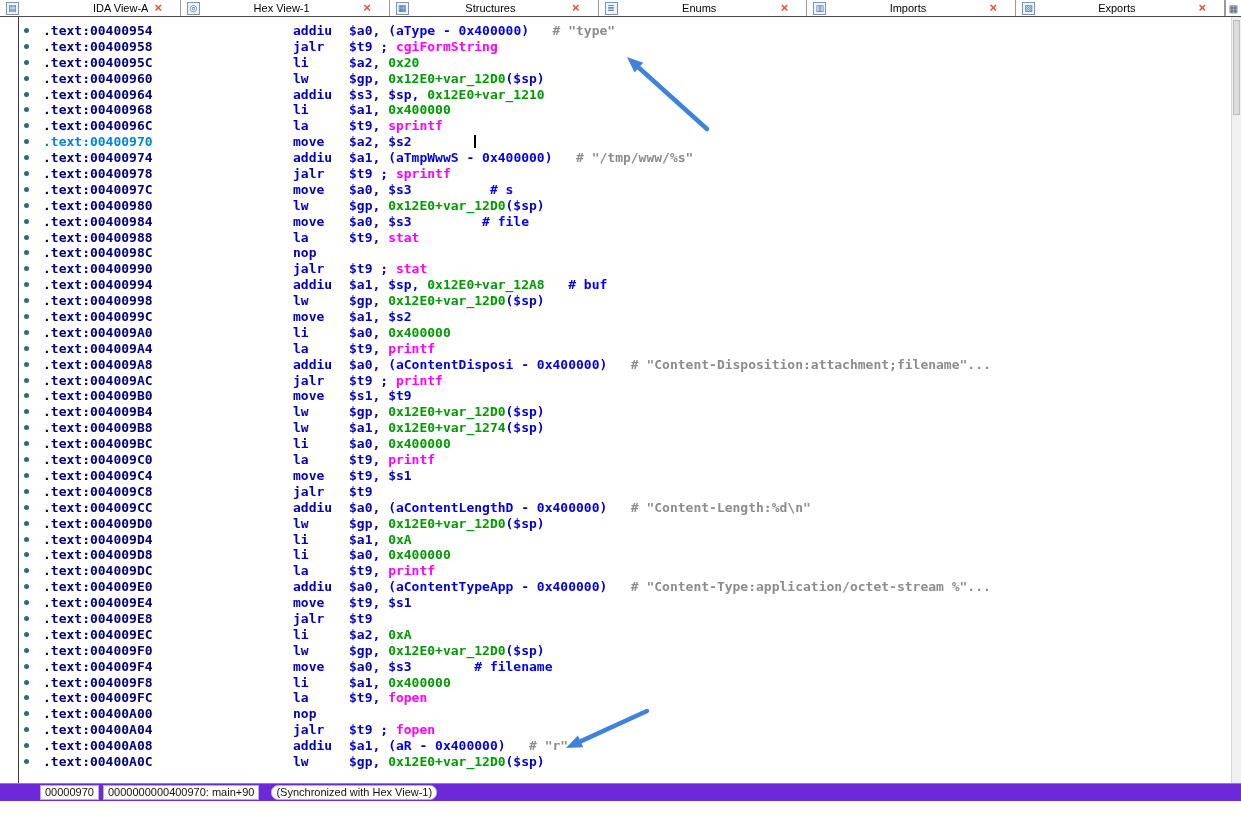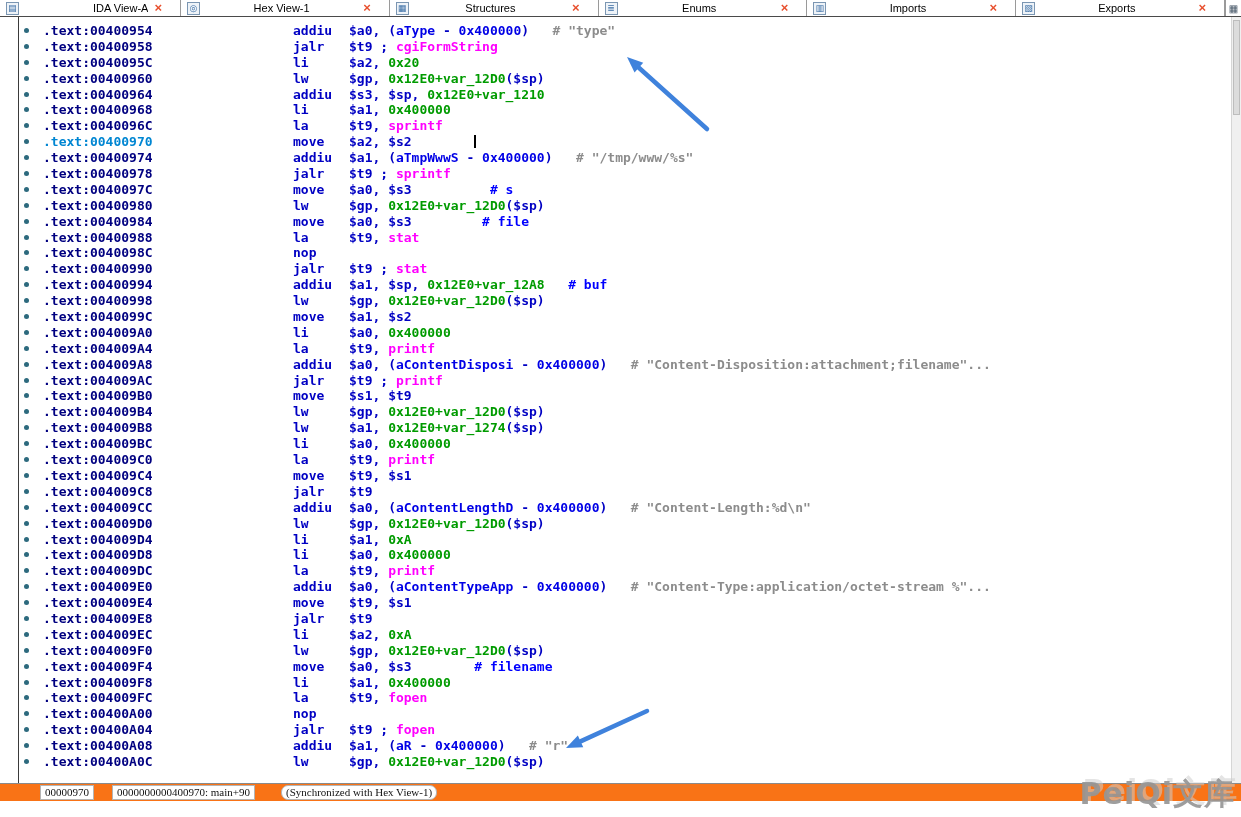--- a/index.html
+++ b/index.html
@@ -36,23 +36,23 @@
   .tok-o{color:var(--offset-name,#0000e6);}
   .tok-g{color:var(--string-comment,#8c8c8c);}
   .tok-b{color:var(--param-comment,#0000ff);}
   .caret{display:inline-block;width:1.5px;height:13px;background:#000;vertical-align:-2px;}
 
   
   .scrollbar{position:absolute;right:0;top:0;width:10px;height:766px;background:#f0f0f0;border-left:1px solid #d6d6d6;}
   .scroll-thumb{position:absolute;left:1px;right:1px;top:3px;height:95px;background:#dcdcdc;border:1px solid #bdbdbd;}
 
   
-  .statusbar{position:absolute;left:0;top:783px;width:1241px;height:18px;background:#f97316;border-top:1px solid #8a8a8a;
-             display:flex;align-items:center;padding-left:40px;gap:18px;
-             font-family:Liberation Serif, serif;font-size:11px;color:#111;}
+  .statusbar{position:absolute;left:0;top:783px;width:1241px;height:18px;background:#6d28d9;border-top:1px solid #8a8a8a;
+             display:flex;align-items:center;padding-left:40px;gap:4px;
+             font-family:Liberation Sans, sans-serif;font-size:11px;color:#111;}
   .sbox{border:1px solid #b4b4b4;height:15px;line-height:13px;padding:0 4px;background:#fff;white-space:nowrap;}
   .sbox.sync{margin-left:8px;border-radius:7px;}
 
   
   .arrows{position:absolute;inset:0;width:1241px;height:817px;pointer-events:none;z-index:20;}
   .watermark{position:absolute;right:6px;bottom:2px;z-index:30;font-family:"DejaVu Sans",sans-serif;
              font-size:30px;font-weight:bold;letter-spacing:1px;color:rgba(150,150,150,0.92);
              text-shadow:3px -3px 0 rgba(205,205,205,0.55);}
 </style>
 </head>
@@ -113,15 +113,14 @@
       <g>
         <line x1="707" y1="129" x2="638.8927063399547" y2="67.7034357059592" stroke="#3f82dc" stroke-width="4.5" stroke-linecap="round"></line>
         <polygon points="627,57 643.2409770955006,62.872023755352615 634.5444355844087,72.53484765656577" fill="#3f82dc"></polygon>
       </g>
       <g>
         <line x1="647" y1="711" x2="580.5535320916608" y2="741.3520902791179" stroke="#3f82dc" stroke-width="4.5" stroke-linecap="round"></line>
         <polygon points="566,748 577.8528187675524,735.4397178668806 583.2542454157692,747.2644626913551" fill="#3f82dc"></polygon>
       </g>
     </svg>
 
-  <div class="watermark">PeiQi文库</div>
 
 </div>
 
 </body></html>

